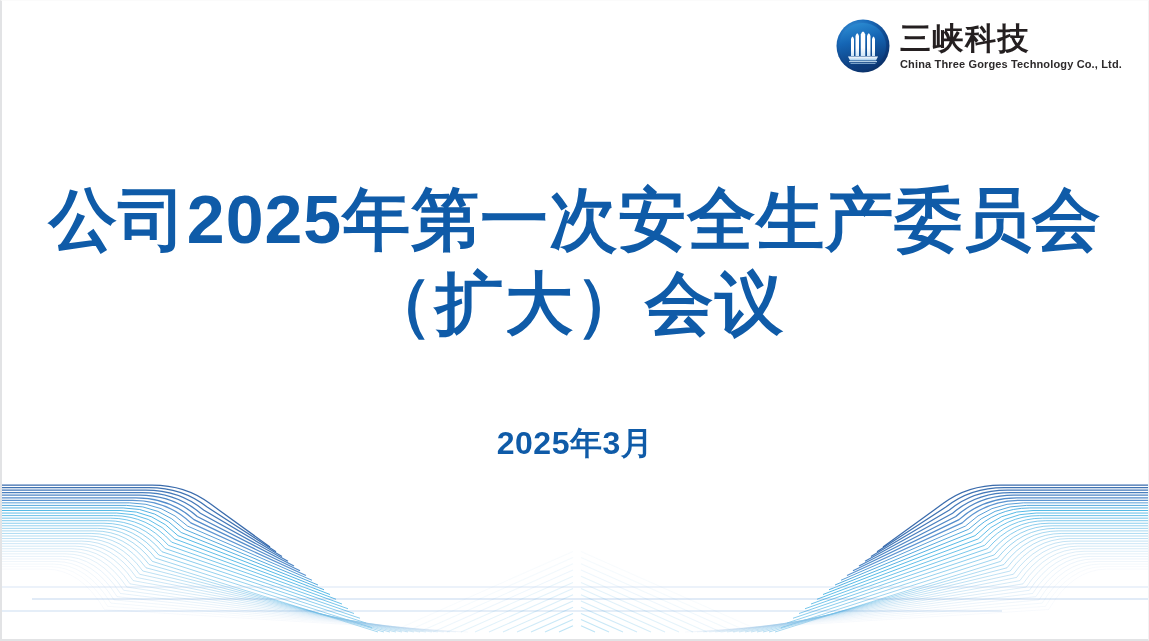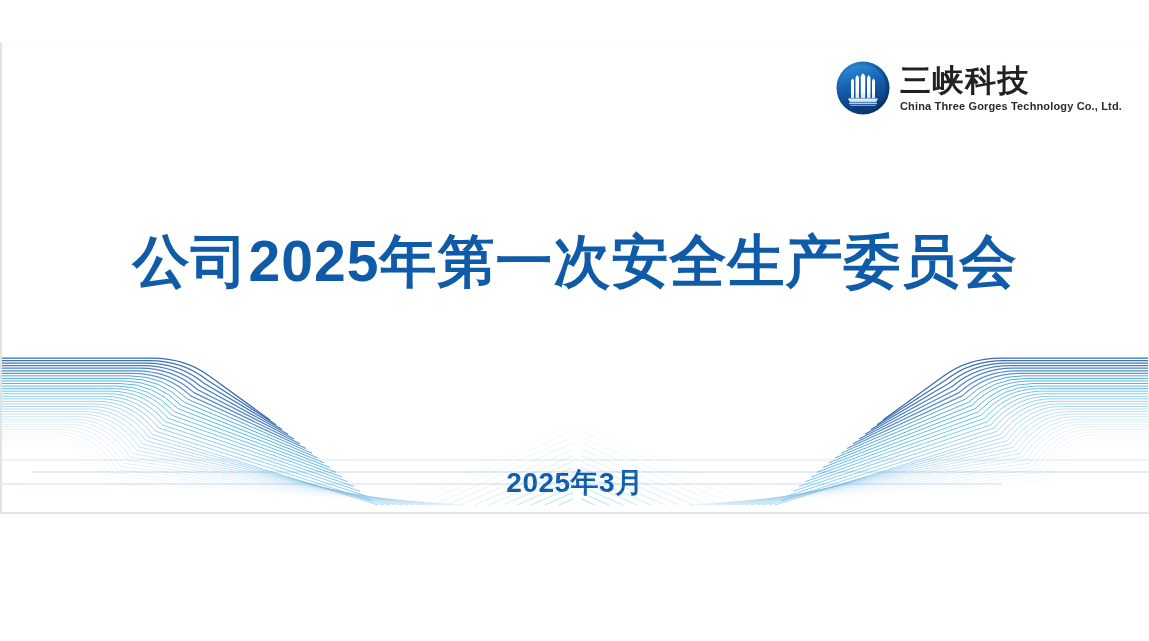--- a/index.html
+++ b/index.html
@@ -6,29 +6,28 @@
     margin: 0;
     padding: 0;
     background: #ffffff;
   }
   body {
     font-family: "Liberation Sans", "DejaVu Sans", sans-serif;
   }
   #slide {
     position: relative;
     width: 1149px;
-    height: 472px;
+    height: 641px;
     background: #ffffff;
     overflow: hidden;
     box-sizing: border-box;
     border-left: 2px solid #e2e3e5;
     border-bottom: 2px solid #e2e3e5;
     border-right: 1px solid #f2f2f3;
     border-top: 1px solid #fbfbfb;
-    margin-top: 42px;
   }
 
   
   #logo {
     position: absolute;
     top: 18px;
     right: 26px;
     display: flex;
     align-items: center;
     gap: 10px;
@@ -68,39 +67,39 @@
   
   #title-block {
     position: absolute;
     left: 0;
     right: 0;
     top: 176px;
     text-align: center;
   }
   .title-line {
     color: #0f5ba8;
-    font-size: 57px;
+    font-size: 68px;
     font-weight: 700;
     line-height: 84px;
     letter-spacing: 1px;
     white-space: nowrap;
     font-family: "Liberation Sans", "DejaVu Sans", sans-serif;
   }
   #title-line-2 {
     letter-spacing: 2px;
   }
 
   #subtitle {
     position: absolute;
     left: 0;
     right: 0;
     top: 421px;
     text-align: center;
     color: #0f5ba8;
-    font-size: 28px;
+    font-size: 32px;
     font-weight: 700;
     letter-spacing: 0.5px;
     font-family: "Liberation Sans", "DejaVu Sans", sans-serif;
   }
 
   
   #wave {
     position: absolute;
     left: 0;
     bottom: 0;
@@ -156,20 +155,21 @@
     </svg>
 
     <div id="logo-text">
       <div id="logo-cn">三峡科技</div>
       <div id="logo-en">China Three Gorges Technology Co., Ltd.</div>
     </div>
   </div>
 
   <div id="title-block">
     <div class="title-line" id="title-line-1">公司2025年第一次安全生产委员会</div>
+    <div class="title-line" id="title-line-2">（扩大）会议</div>
   </div>
 
   <div id="subtitle">2025年3月</div>
 
   <svg id="wave" viewBox="0 0 1149 165" preserveAspectRatio="none">
     <g id="wave-lines" fill="none" stroke-width="1.05" shape-rendering="geometricPrecision">
         <path d="M0 11.00 L150.00 11.00 Q184.00 11.00 208.00 29.60 L268.00 73.00" stroke="rgb(47,99,168)" stroke-opacity="0.950" stroke-width="1.25"></path>
         <path d="M1149 11.00 L999.00 11.00 Q965.00 11.00 941.00 29.60 L881.00 73.00" stroke="rgb(47,99,168)" stroke-opacity="0.950" stroke-width="1.25"></path>
         <path d="M0 13.55 L146.80 13.55 Q180.80 13.55 204.80 32.81 L274.00 77.75" stroke="rgb(52,106,174)" stroke-opacity="0.950" stroke-width="1.25"></path>
         <path d="M1149 13.55 L1002.20 13.55 Q968.20 13.55 944.20 32.81 L875.00 77.75" stroke="rgb(52,106,174)" stroke-opacity="0.950" stroke-width="1.25"></path>

